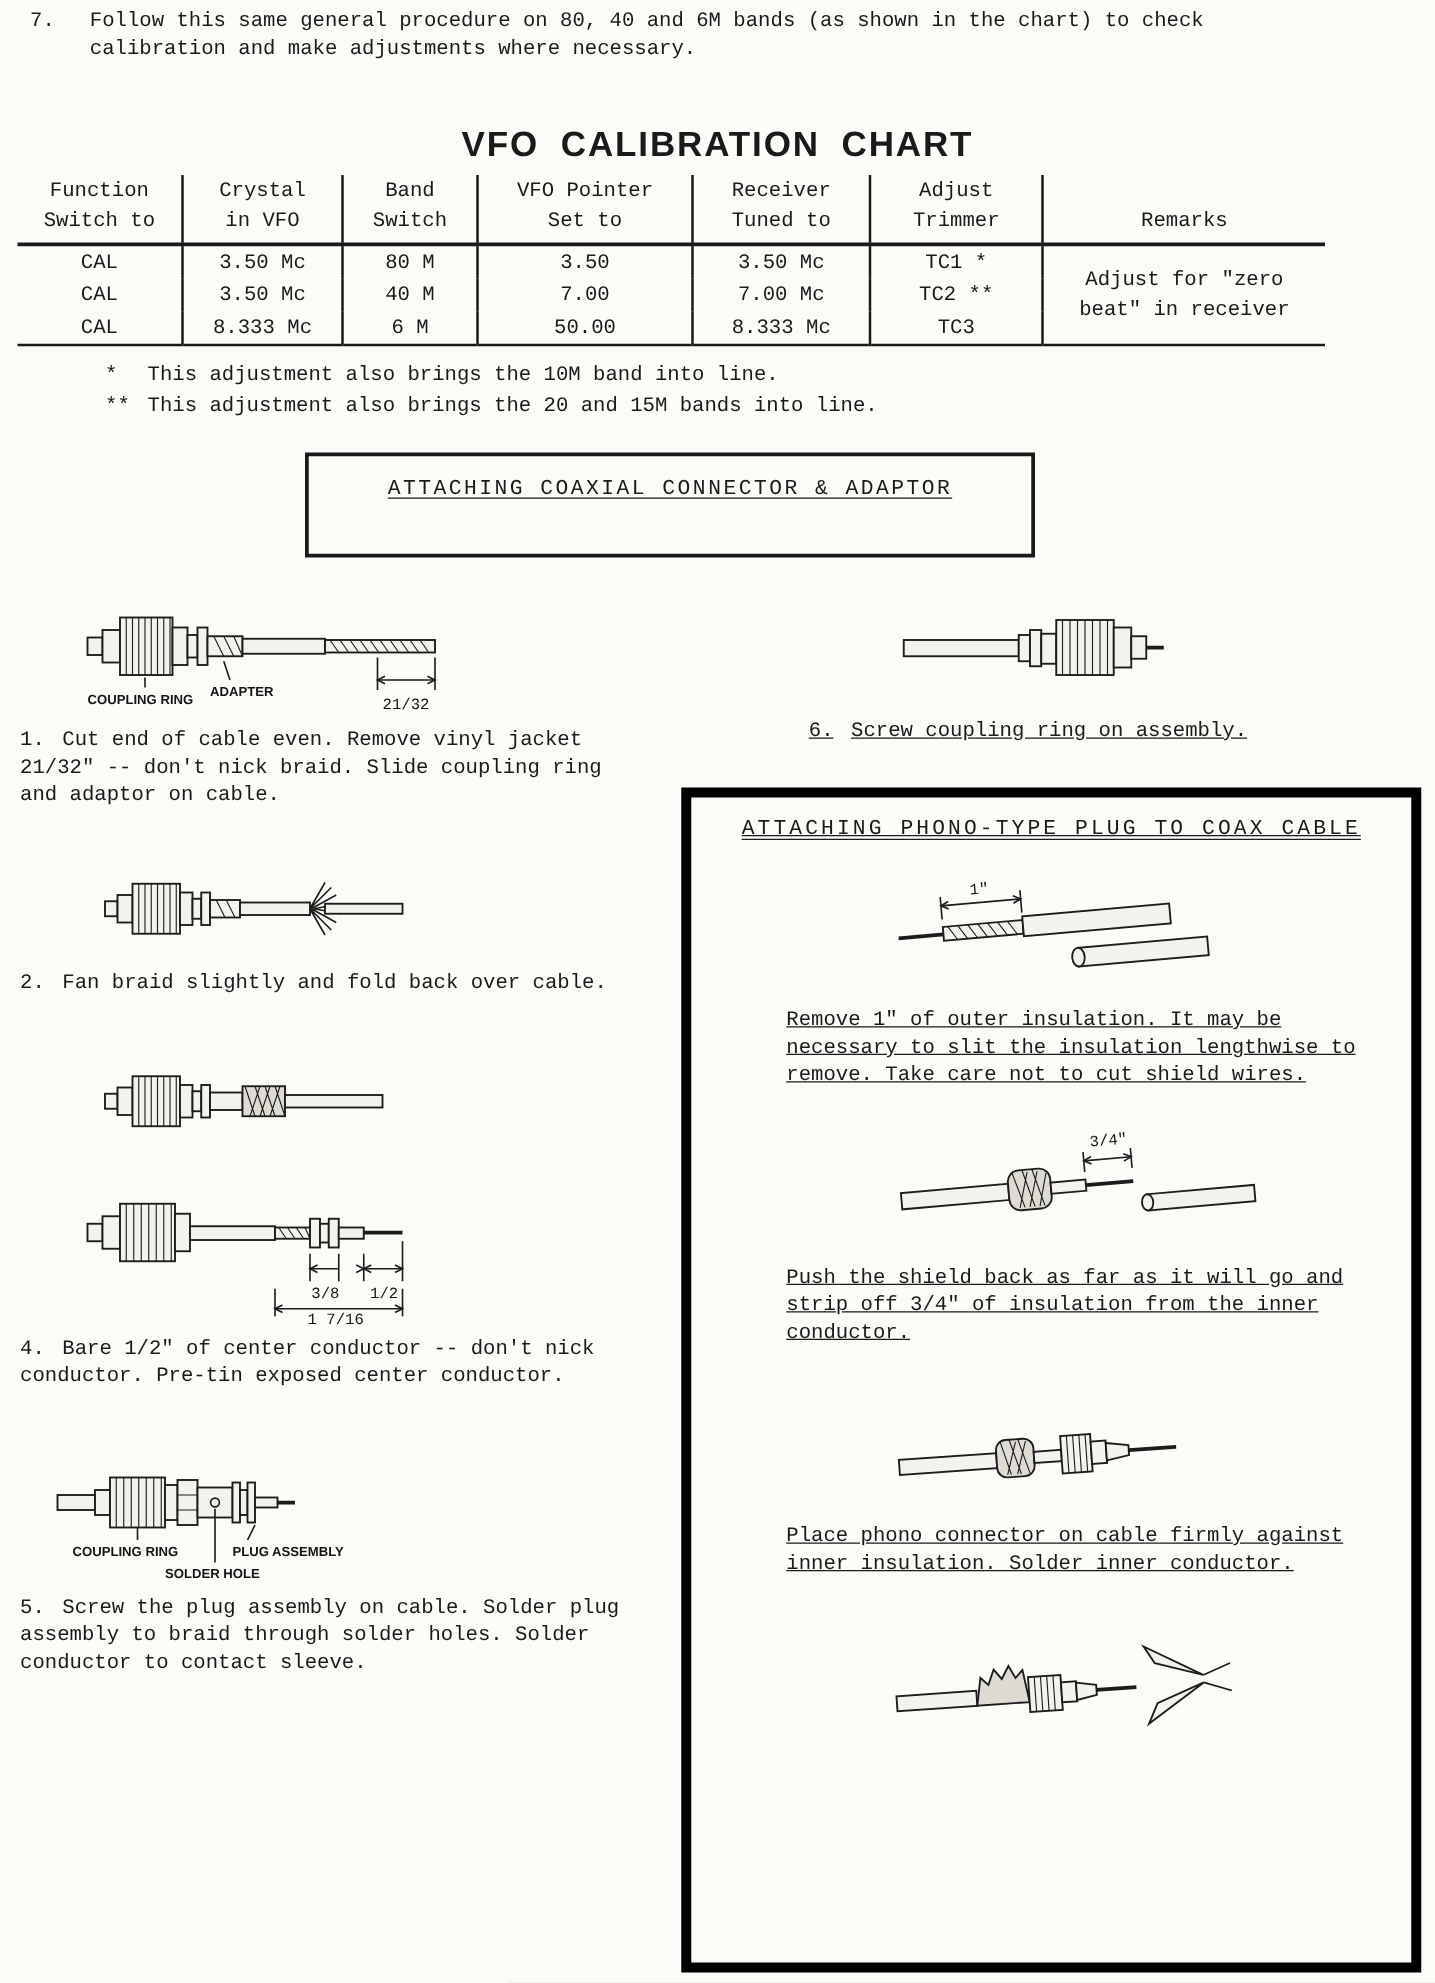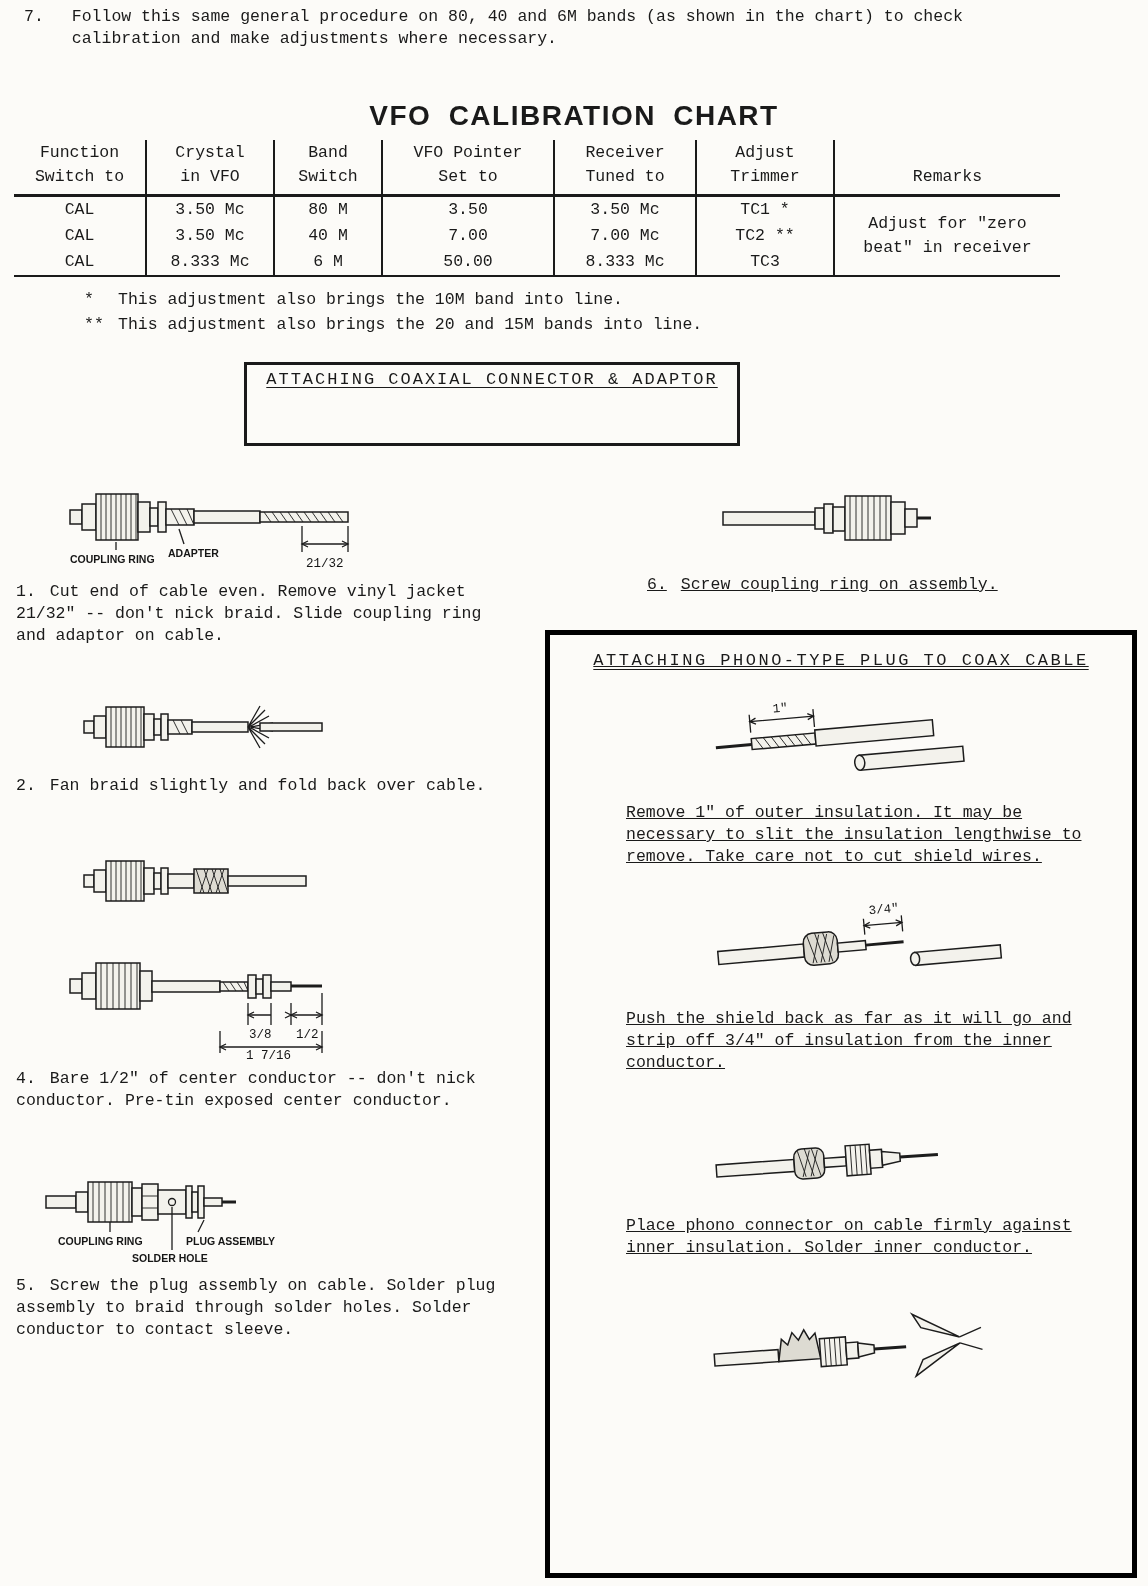--- a/index.html
+++ b/index.html
@@ -25,22 +25,22 @@
   .vfo-table thead tr { border-bottom:3px solid #1a1a1a; }
   .vfo-table tbody tr:last-child { border-bottom:2px solid #1a1a1a; }
   .vfo-table th { vertical-align:bottom; padding-bottom:5px; line-height:24px; }
   .vfo-table td { line-height:24px; }
   .remarks-cell { line-height:24px; }
   
   .footnotes { position:absolute; top:287px; left:84px; font-size:16.5px; line-height:25px; }
   .footnote { display:flex; }
   .fn-marker { width:34px; }
   
-  .coax-box { position:absolute; top:362px; left:244px; width:496px; height:84px;
-              border:3px solid #1a1a1a; text-align:center; 
+  .coax-box { position:absolute; top:362px; left:244px; width:584px; height:84px;
+              border:3px solid #1a1a1a; text-align:center; padding-top:12px;
               font-size:17px; letter-spacing:2px; line-height:29px; }
   .coax-box .u { text-decoration:underline; text-underline-offset:3px; }
   
   .left-col  { position:absolute; top:468px; left:16px;  width:492px; }
   .right-col { position:absolute; top:478px; left:545px; width:598px;text-decoration:underline; }
   .step { font-size:16.5px; line-height:22px; }
   .s-num { margin-right:14px; }
   
   .fig svg { display:block; }
   .pt   { fill:#f3f2ec; stroke:#1c1c1c; stroke-width:1.5; }
@@ -53,21 +53,21 @@
   .m-fig1 { margin-left:48px; }
   .m-fig2 { margin-left:62px; margin-top:40px; }
   .m-fig3 { margin-left:62px; margin-top:44px; }
   .m-fig4 { margin-left:48px; margin-top:14px; }
   .m-fig5 { margin-left:24px; margin-top:40px; }
   .m-step { margin-top:8px; }
   
   .m-fig6 { margin-left:172px; }
   .step-6 { margin-top:16px; padding-left:102px; }
   
-  .phono-box { margin-top:34px; width:592px; height:948px; border:5px solid #000000;
+  .phono-box { margin-top:34px; width:592px; height:948px; border:8px solid #000000;
                padding:16px 18px; }
   .phono-title { text-align:center; font-size:17px; letter-spacing:2.5px;
                  text-decoration:underline; text-underline-offset:4px; }
   .pfig { margin-left:140px; }
   .pfig-a { margin-top:22px; } .pfig-b { margin-top:30px; }
   .pfig-c { margin-top:36px; } .pfig-d { margin-top:32px; }
   .para { margin:10px 4px 0 58px; font-size:16.5px; line-height:22px; }
 </style>
 </head>
 <body>

